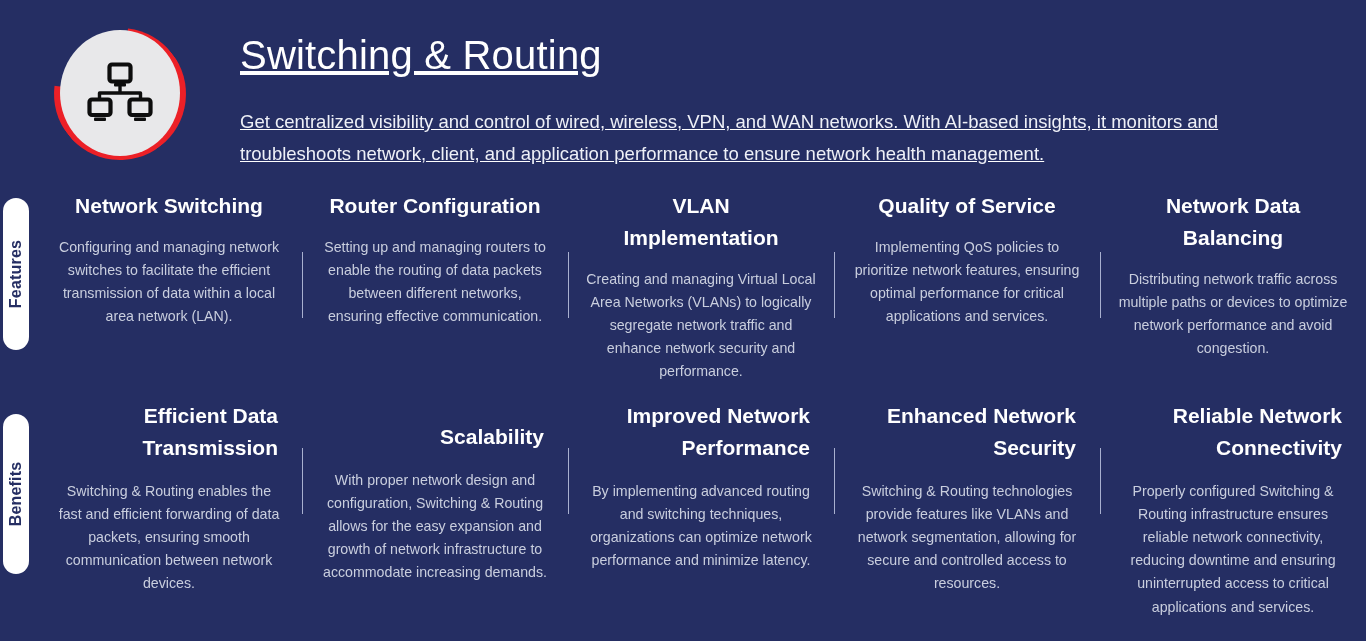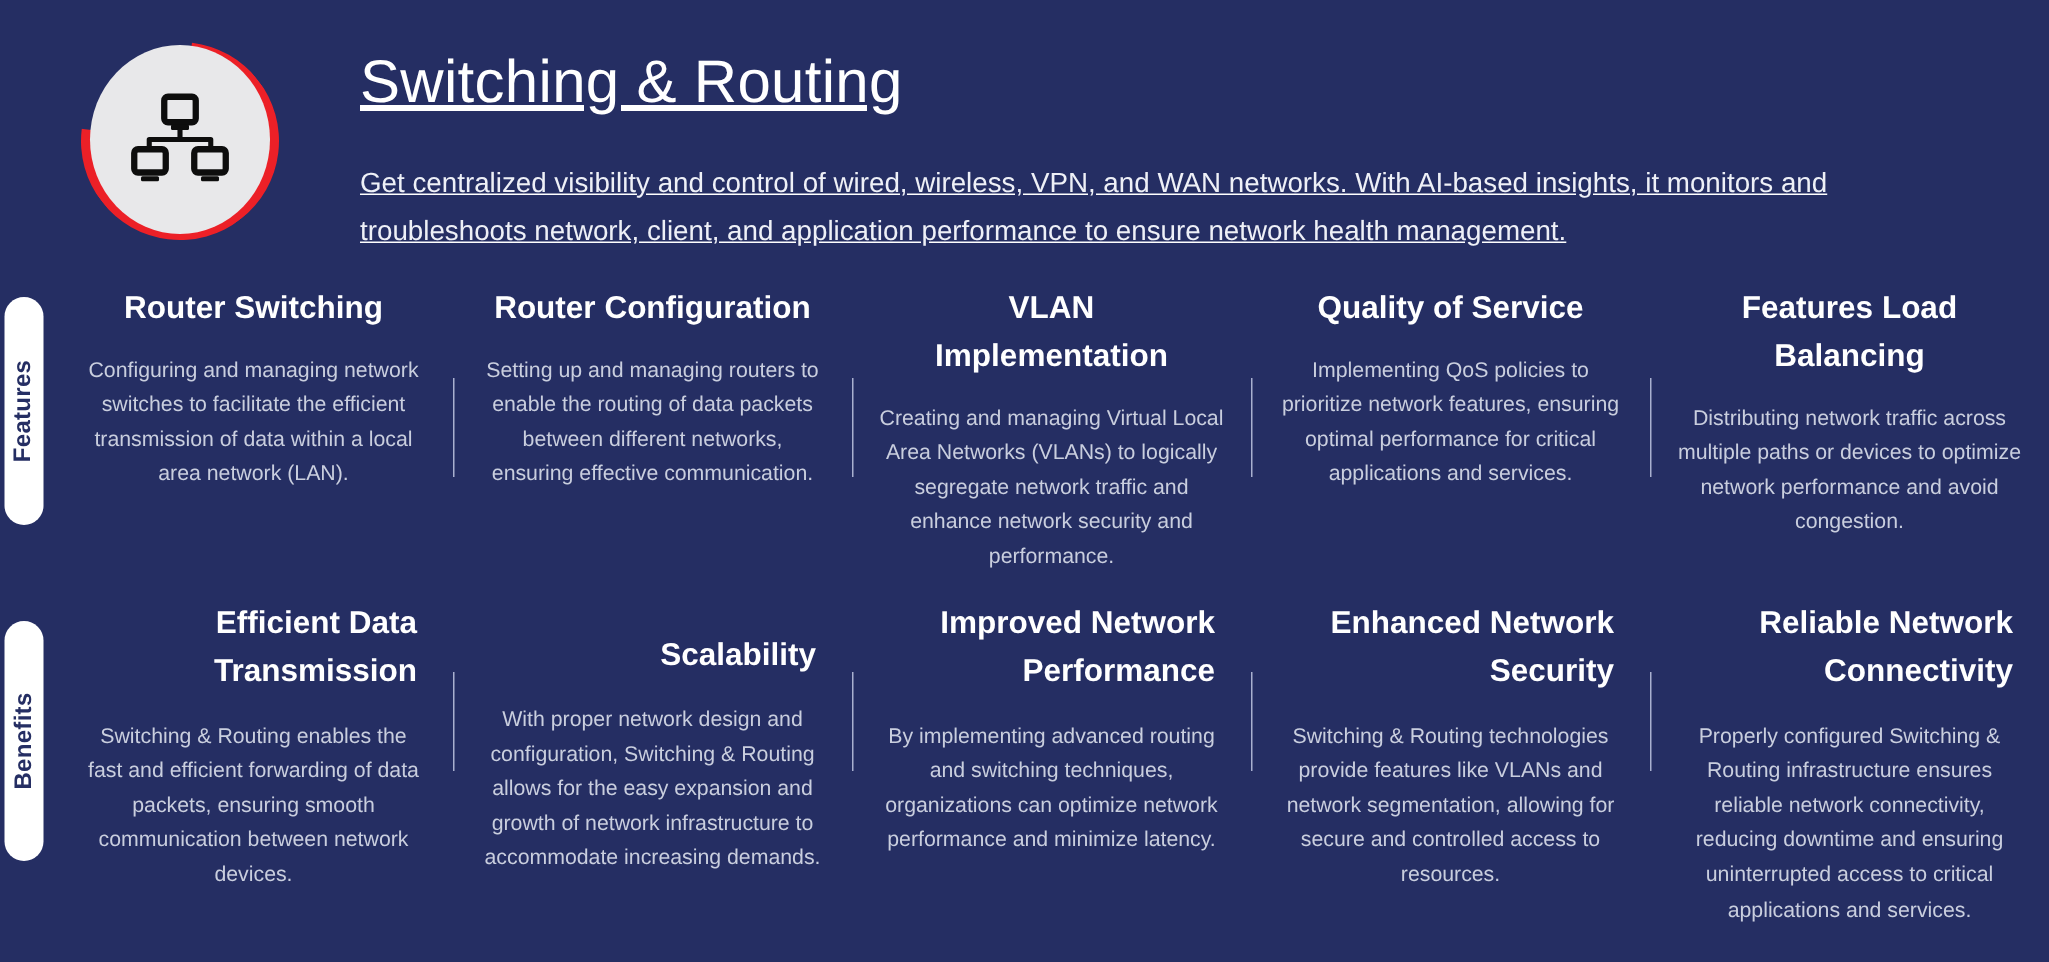--- a/index.html
+++ b/index.html
@@ -198,41 +198,41 @@
 
 <div class="section section-features">
 
   <div class="pill pill-features">
     <span class="pill-label">Features</span>
   </div>
 
   <div class="cards">
 
     <div class="card">
-      <div class="card-title">Router Switching</div>
+      <div class="card-title">Network Switching</div>
       <div class="card-desc">Configuring and managing network switches to facilitate the efficient transmission of data within a local area network (LAN).</div>
     </div>
 
     <div class="card">
       <div class="card-title">Router Configuration</div>
       <div class="card-desc">Setting up and managing routers to enable the routing of data packets between different networks, ensuring effective communication.</div>
     </div>
 
     <div class="card">
       <div class="card-title">VLAN Implementation</div>
       <div class="card-desc">Creating and managing Virtual Local Area Networks (VLANs) to logically segregate network traffic and enhance network security and performance.</div>
     </div>
 
     <div class="card">
       <div class="card-title">Quality of Service</div>
       <div class="card-desc">Implementing QoS policies to prioritize network features, ensuring optimal performance for critical applications and services.</div>
     </div>
 
     <div class="card">
-      <div class="card-title">Features Load Balancing</div>
+      <div class="card-title">Network Data Balancing</div>
       <div class="card-desc">Distributing network traffic across multiple paths or devices to optimize network performance and avoid congestion.</div>
     </div>
 
   </div>
 </div>
 
 <div class="section section-benefits">
 
   <div class="pill pill-benefits">
     <span class="pill-label">Benefits</span>

